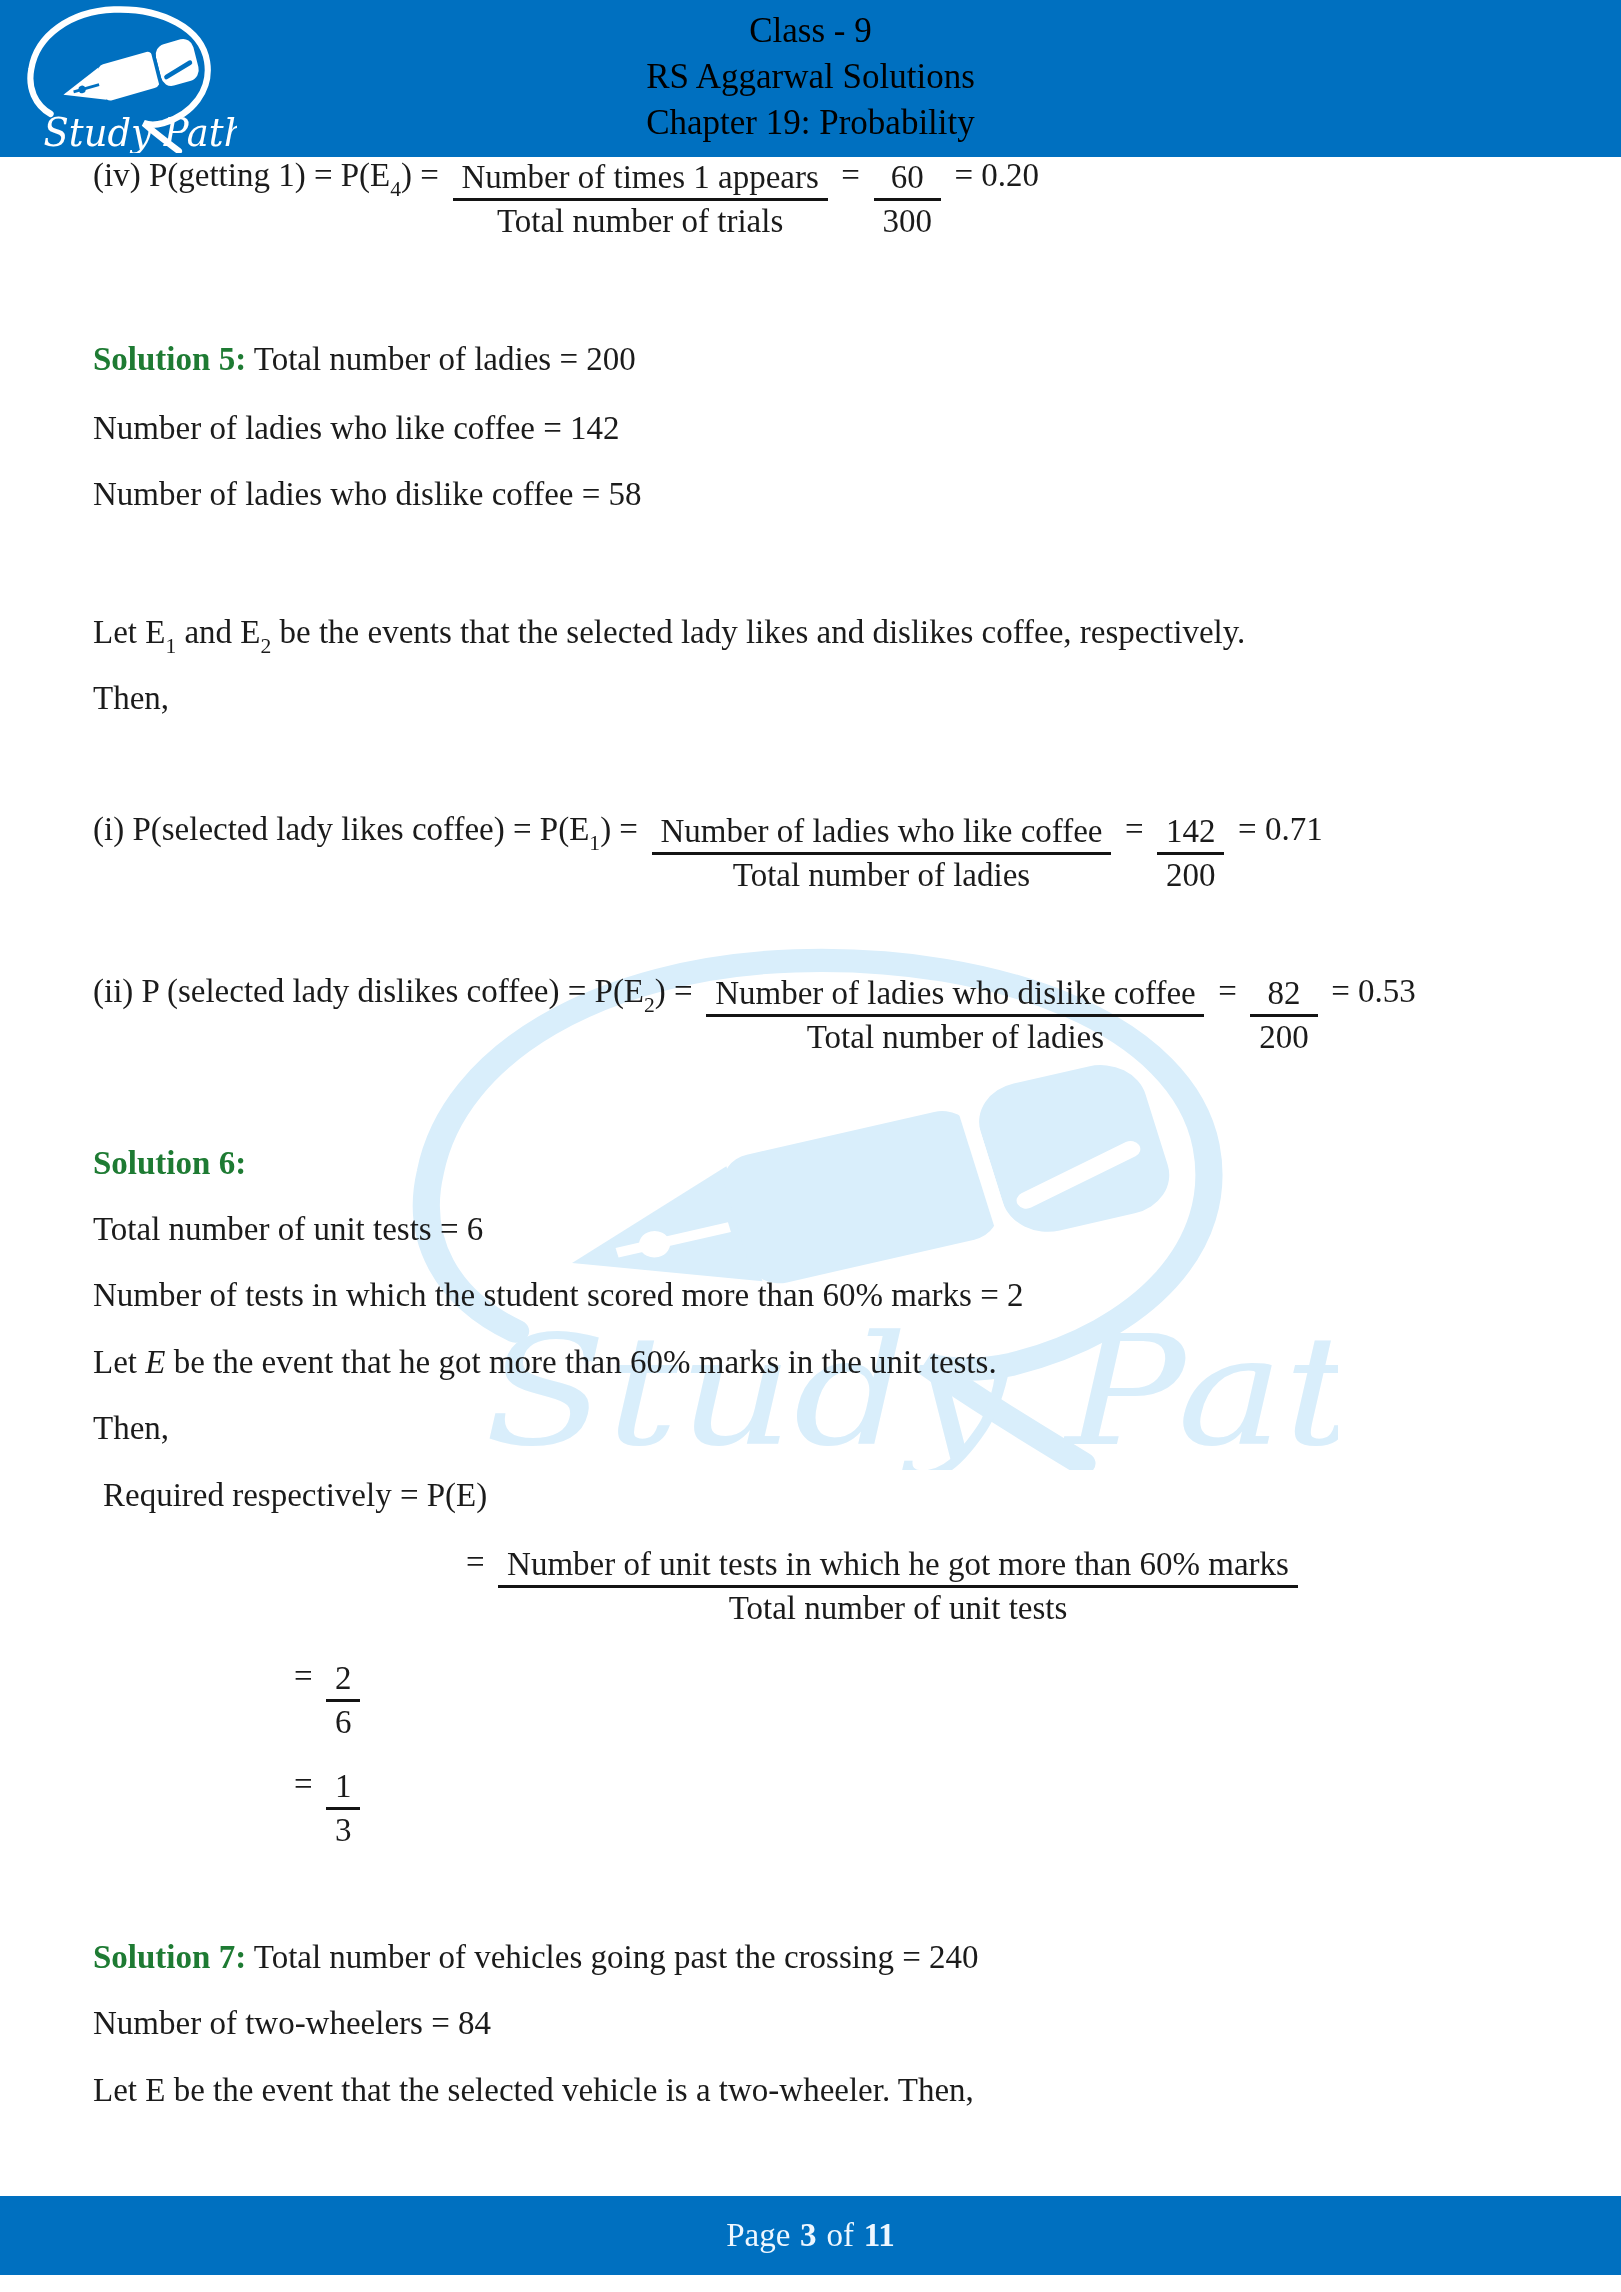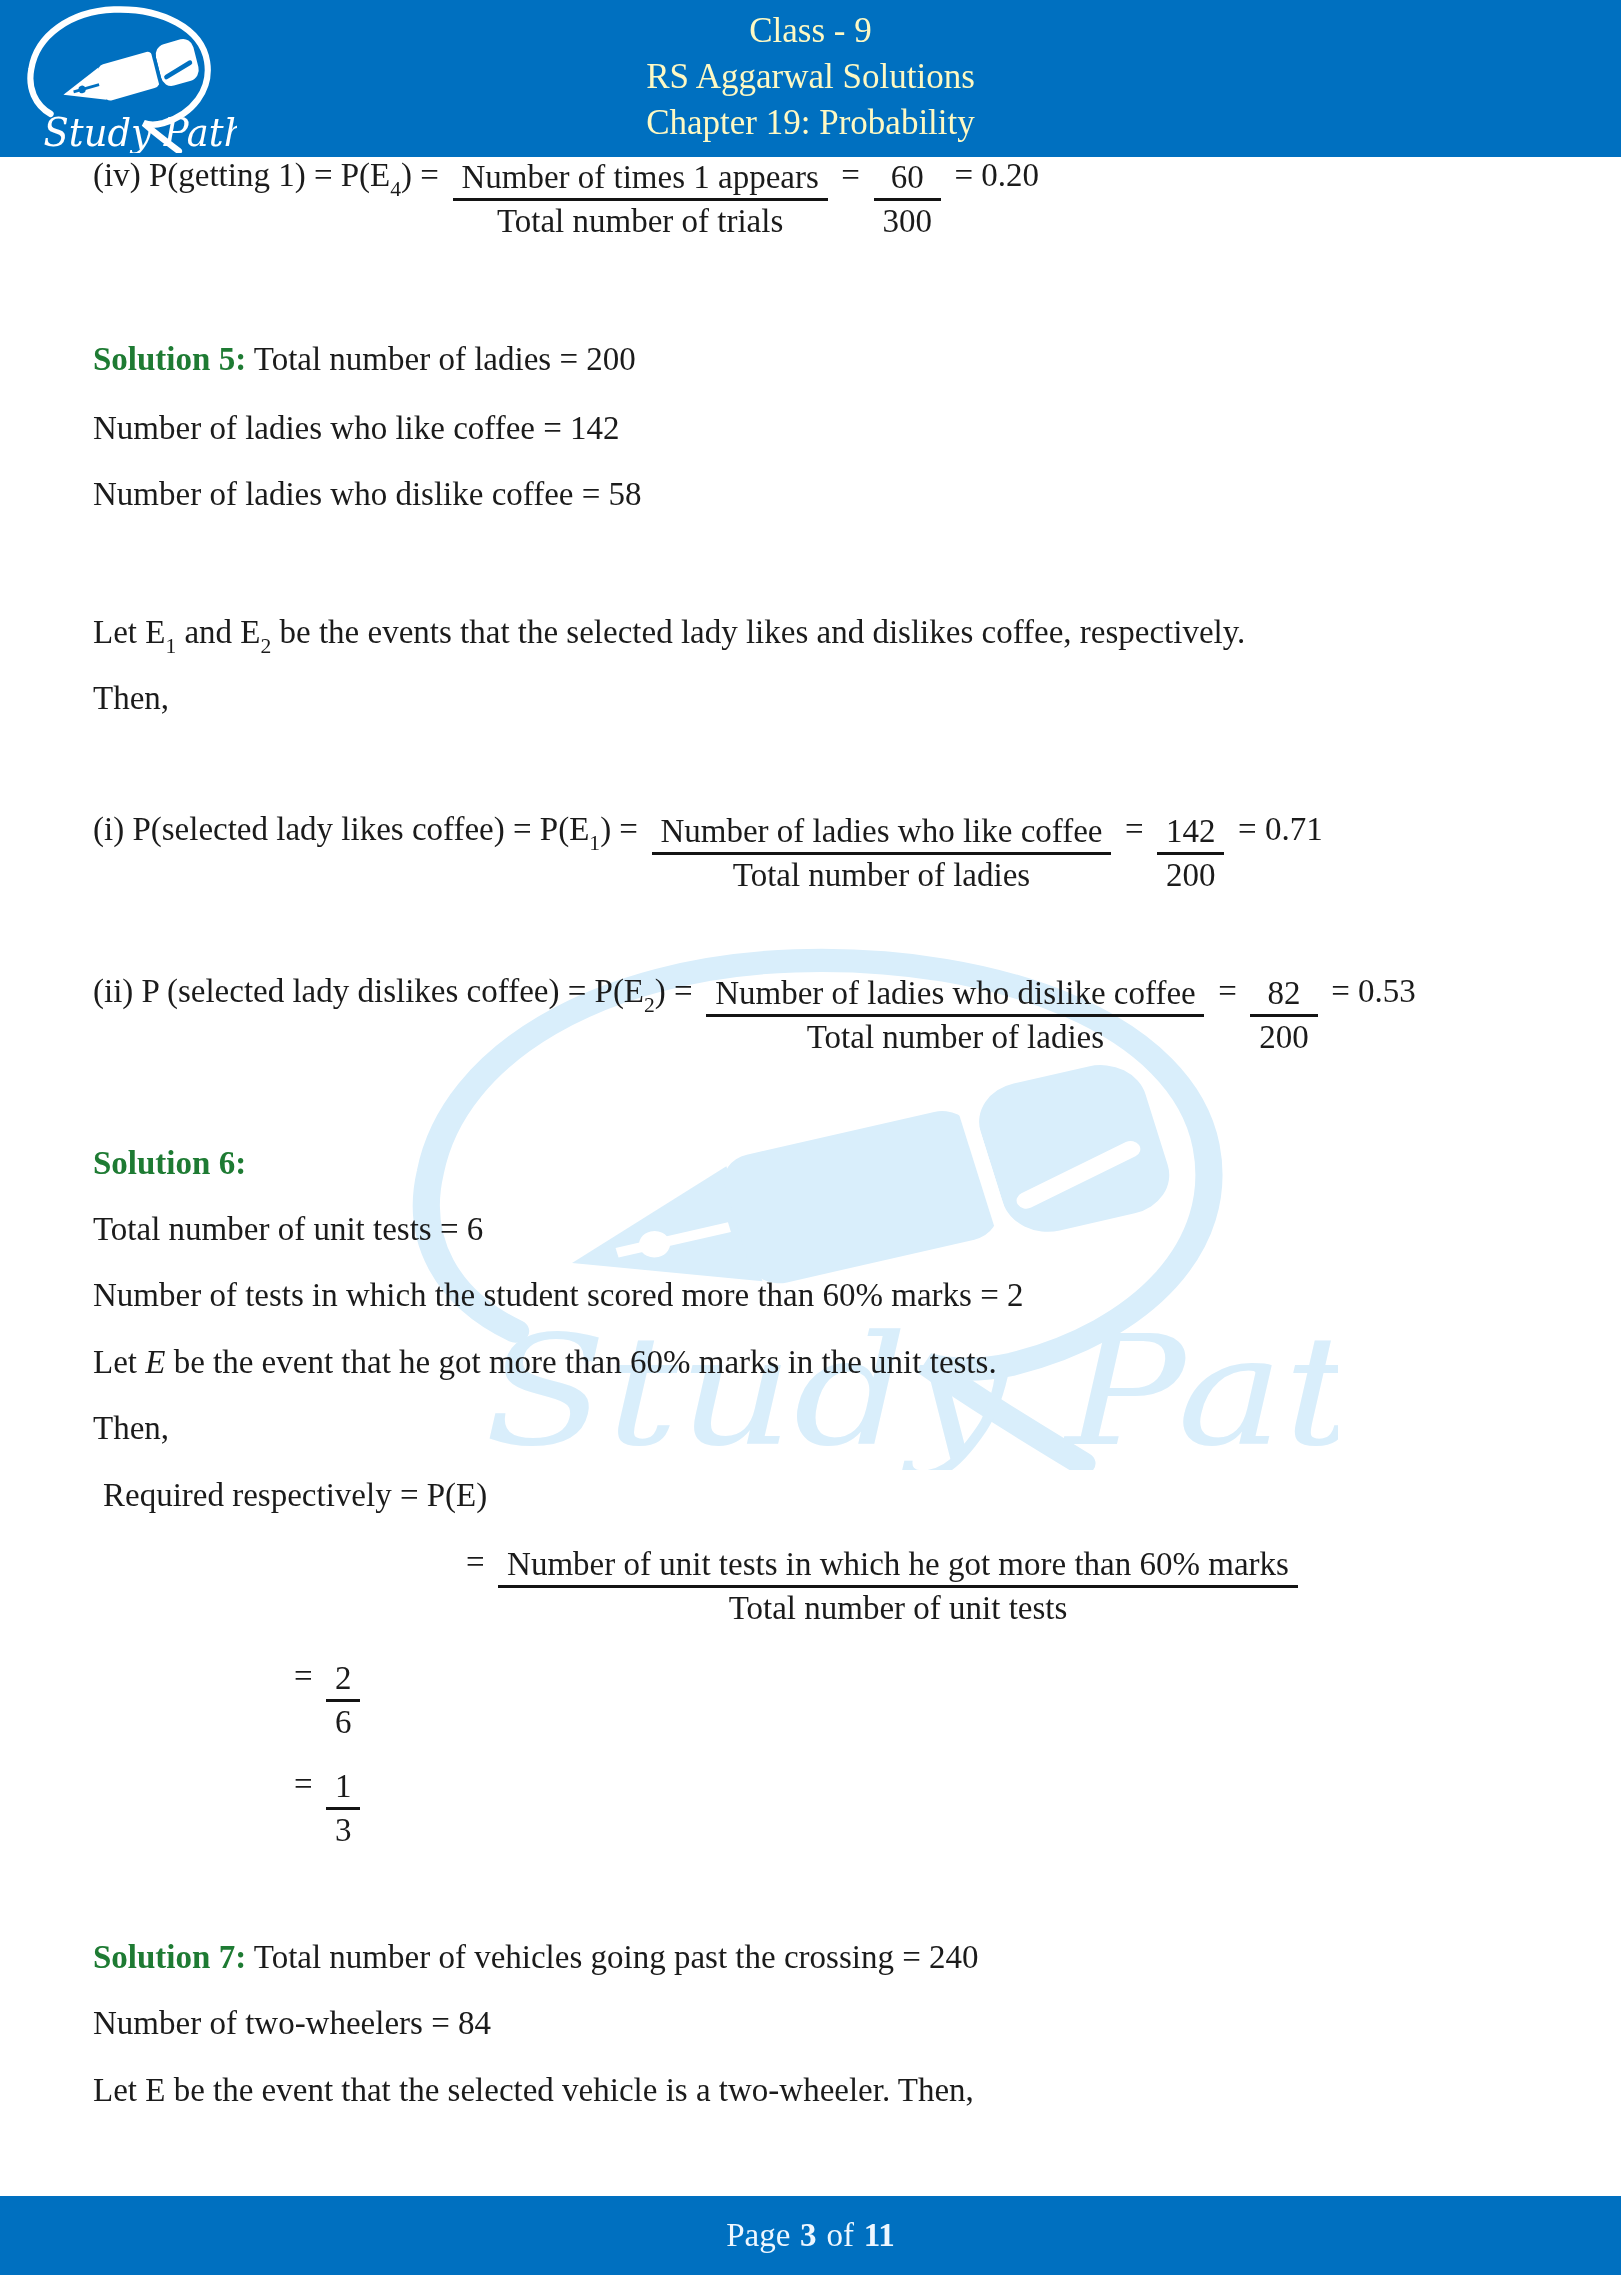--- a/index.html
+++ b/index.html
@@ -16,21 +16,21 @@
     overflow:hidden;
     font-family:"Liberation Serif","DejaVu Serif",serif;
     color:var(--ink);
   }
   
   .band{position:absolute;left:0;width:1621px;background:var(--band);}
   .header{top:0;height:157px;}
   .footer{top:2196px;height:79px;display:flex;align-items:center;justify-content:center;}
   .header-center{
     position:absolute;left:0;right:0;top:7.8px;text-align:center;
-    color:#fef9c3;font-size:35px;line-height:46px;white-space:nowrap;
+    color:#000000;font-size:35px;line-height:46px;white-space:nowrap;
   }
   .footer-inner{display:flex;gap:9.8px;color:#eef7ff;font-size:33px;align-items:baseline;}
   .footer-inner .b{font-weight:bold;}
   
   .logo{position:absolute;left:25.5px;top:3.9px;width:211px;height:149px;color:#ffffff;--hole:#0070C0;}
   .logo .hole{stroke:var(--hole);fill:none;}
   .logo .holefill{fill:var(--hole);}
   .logo .brand{fill:currentColor;font-style:italic;font-size:42px;font-family:"DejaVu Serif","Liberation Serif",serif;}
   .watermark{
     position:absolute;left:407px;top:941px;width:931px;height:529px;

